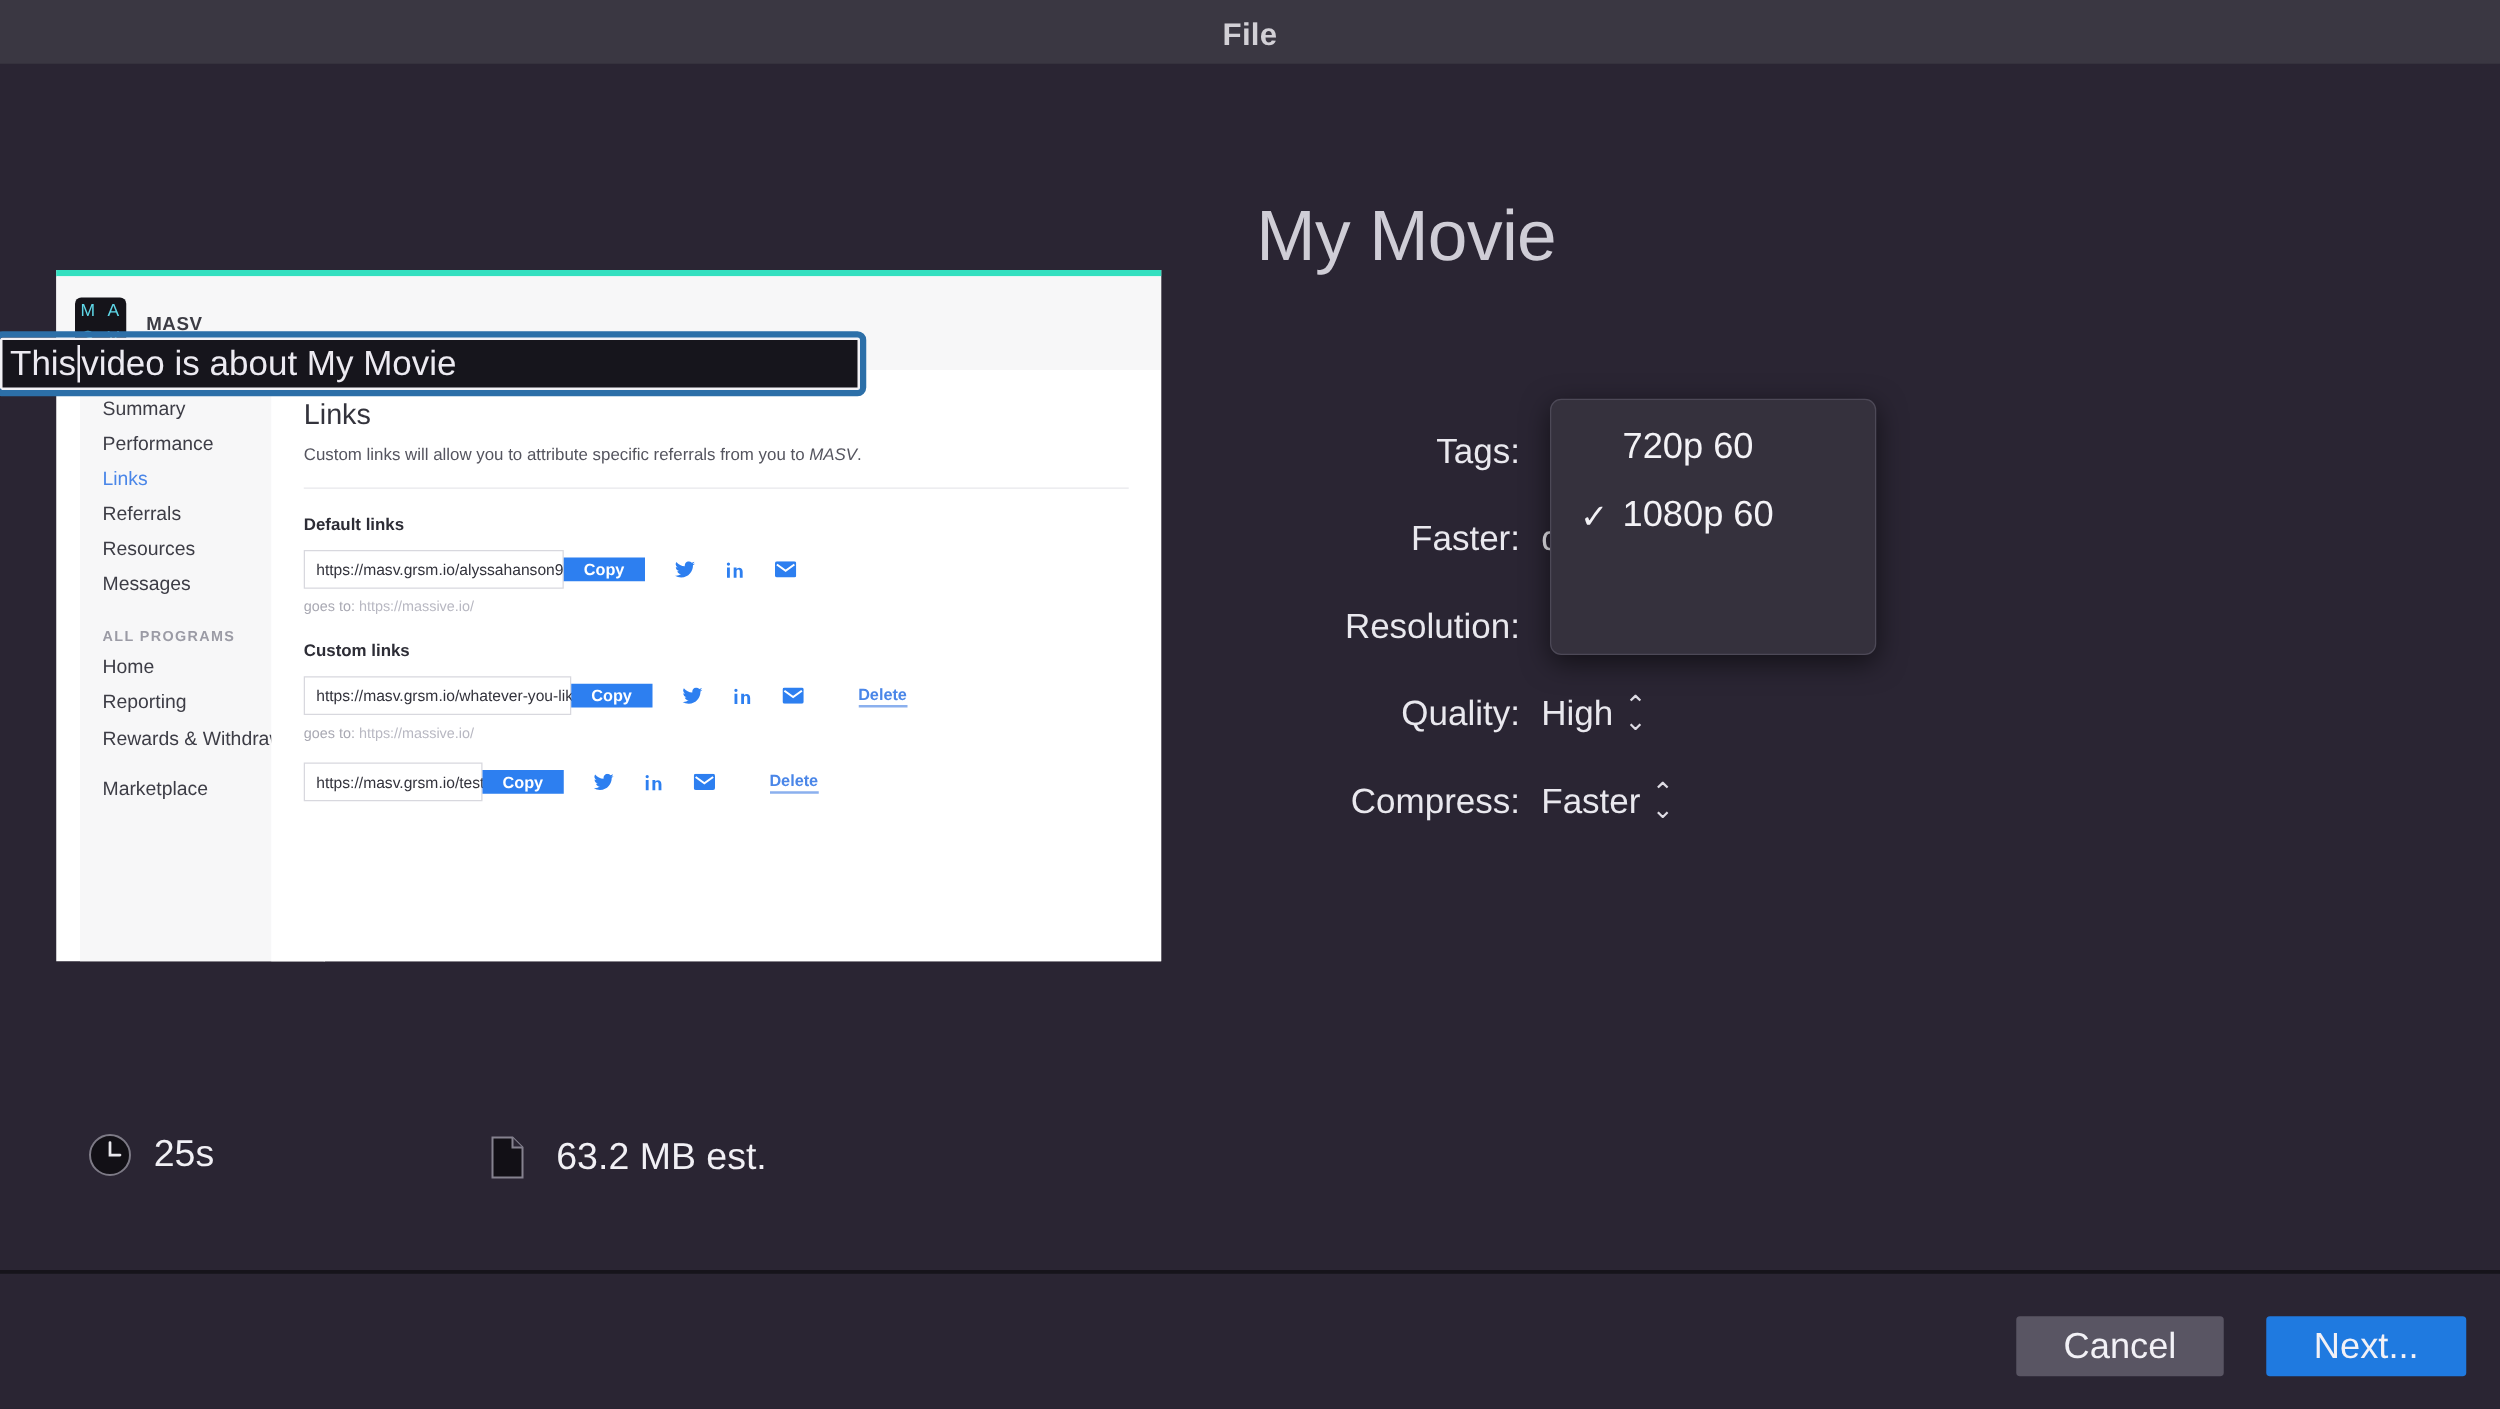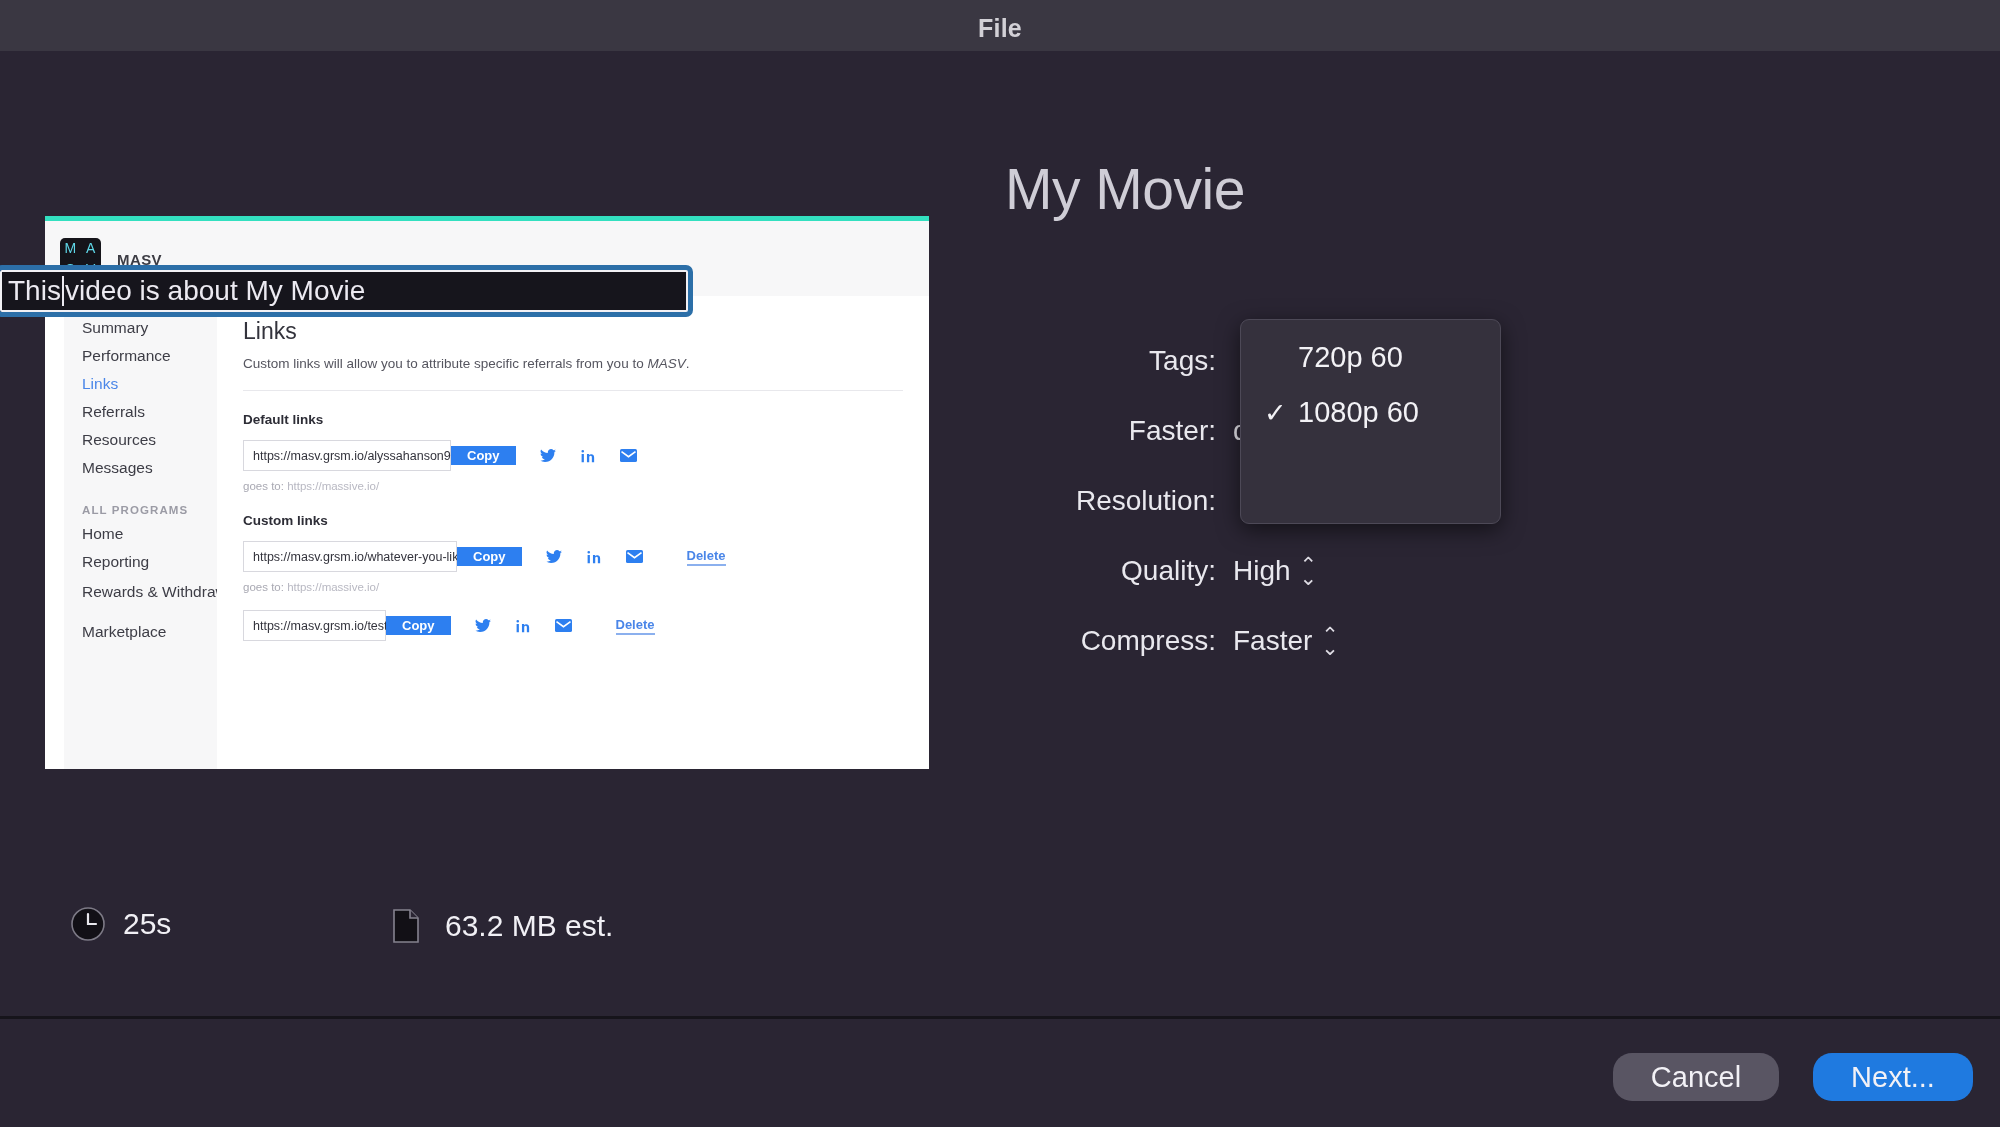--- a/index.html
+++ b/index.html
@@ -148,21 +148,21 @@
   .stat-size { left: 378px; top: 2px; }
   .stat-icon { width: 44px; display: flex; align-items: center; justify-content: flex-start; }
   .stat-label { margin-left: 9px; }
 
   
   .footer {
     position: absolute; left: 0; top: 1016px; width: 2000px; height: 111px;
     background: #2a2533; border-top: 3px solid #16141b;
   }
   .btn {
-    position: absolute; top: 34px; height: 48px; border-radius: 19px;
+    position: absolute; top: 34px; height: 48px; border-radius: 3px;
     display: flex; align-items: center; justify-content: center;
     font-size: 29px; color: #f2f1f6;
   }
   .btn-cancel { left: 1613px; width: 166px; background: #595563; }
   .btn-next { left: 1813px; width: 160px; background: #1f7ae0; }
 </style>
 </head>
 <body>
 
 <div class="window">

